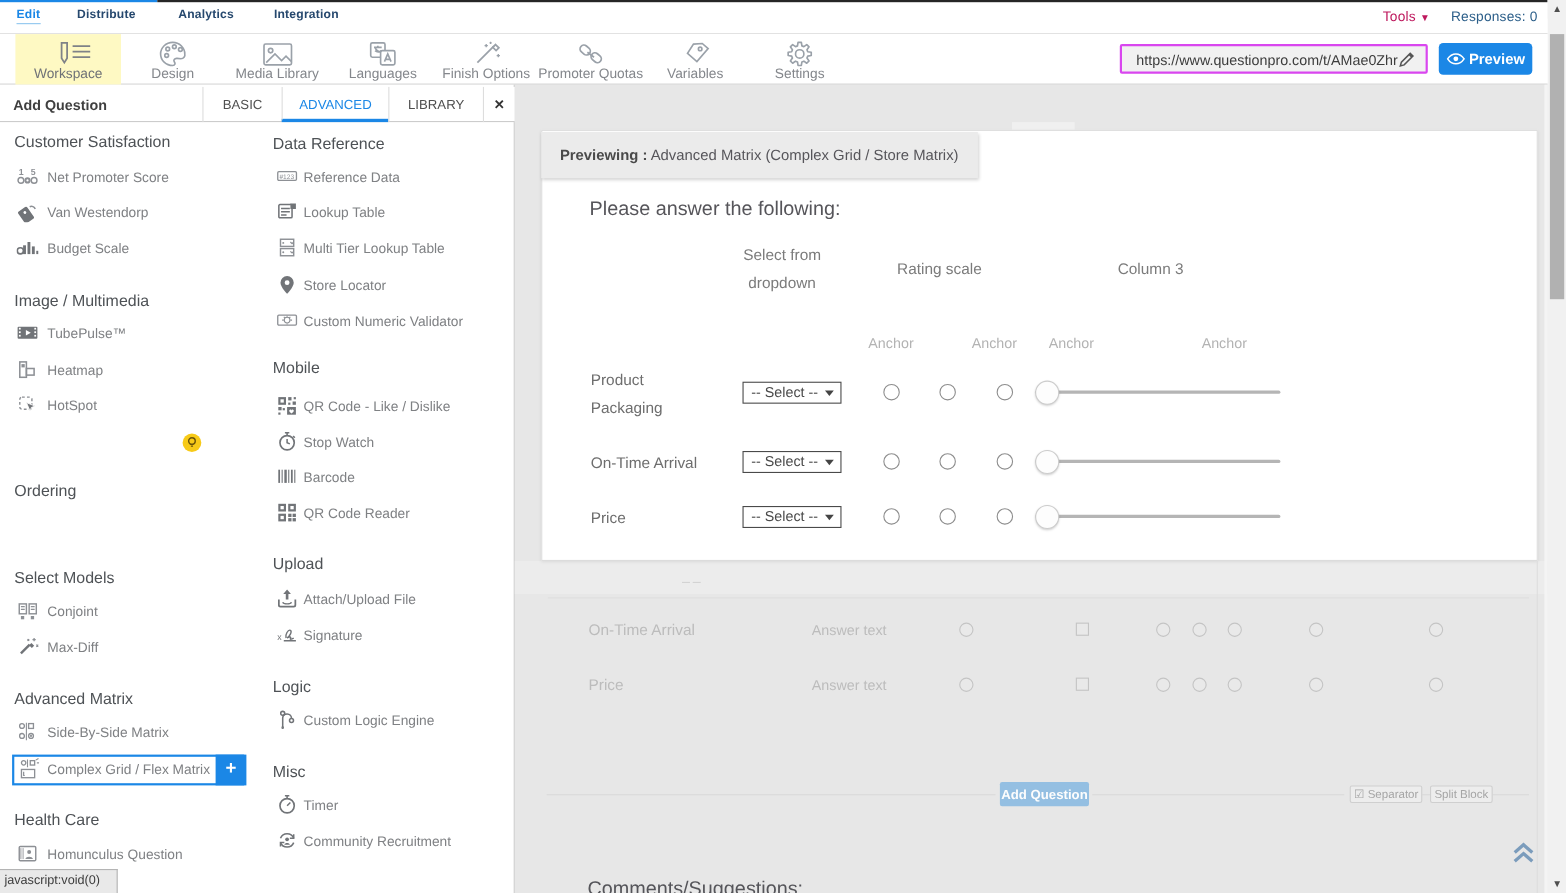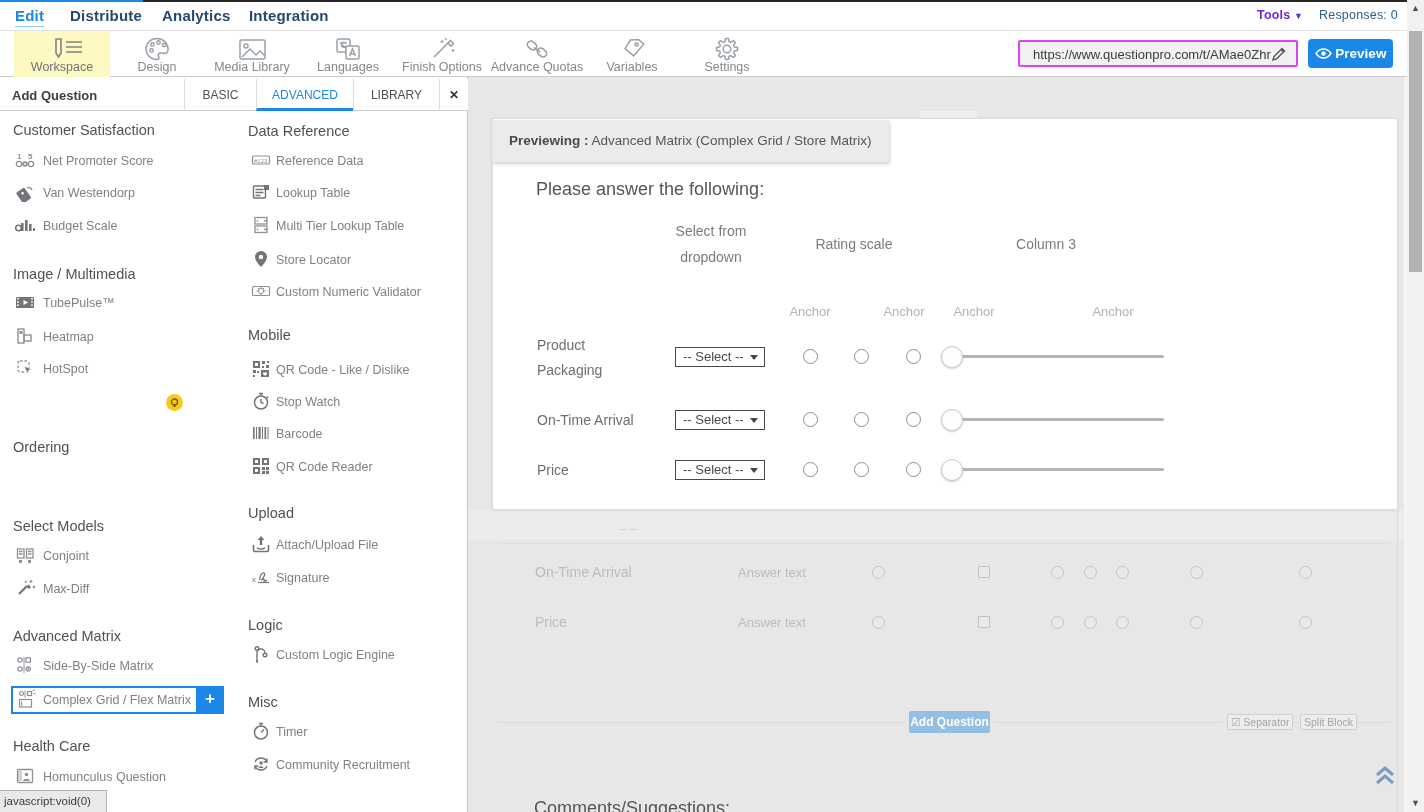--- a/index.html
+++ b/index.html
@@ -5,21 +5,21 @@
 * { margin:0; padding:0; box-sizing:border-box; }
 html,body { width:1424px; height:812px; overflow:hidden; background:#fff;
   font-family:"Liberation Sans", sans-serif; }
 #root { position:relative; width:1424px; height:812px; overflow:hidden; }
 .abs { position:absolute; }
 
 
 #topbar { position:absolute; left:0; top:0; width:1407px; height:31px; background:#fff; border-bottom:1px solid #e2e2e2; }
 #topblue { position:absolute; left:0; top:0; width:143px; height:2px; background:#1b87e6; }
 #topblack { position:absolute; left:143px; top:0; width:1264px; height:2px; background:#262626; }
-.navtab { position:absolute; top:7px; font-size:15px; font-weight:700; color:#26486e; letter-spacing:0.2px; }
+.navtab { position:absolute; top:7px; font-size:11px; font-weight:700; color:#26486e; letter-spacing:0.2px; }
 #nav-edit { color:#1b87e6; border-bottom:1px solid #8ec6ef; padding-bottom:2px; }
 
 
 #toolbar { position:absolute; left:0; top:31px; width:1407px; height:46px; background:#fff; border-bottom:1px solid #ccc; }
 .tool { position:absolute; top:0; height:46px; width:96px; text-align:center; }
 .tool .ticon { position:absolute; top:5px; left:0; width:100%; height:24px; }
 .tool .tlabel { position:absolute; top:29px; width:100%; font-size:12.5px; color:#84878c; }
 #tool-workspace { background:#fef9c3; }
 
 
@@ -71,21 +71,21 @@
 <body>
 <div id="root">
 
   <div id="topbar"></div>
   <div id="topblue"></div>
   <div id="topblack"></div>
   <div class="navtab" id="nav-edit" style="left:15px;">Edit</div>
   <div class="navtab" style="left:70px;">Distribute</div>
   <div class="navtab" style="left:162px;">Analytics</div>
   <div class="navtab" style="left:249px;">Integration</div>
-  <div class="navtab" style="left:1257px; font-weight:700; font-size:12.5px; top:8px; color:#6d28d9;">Tools <span style="font-size:9px;">▼</span></div>
+  <div class="navtab" style="left:1257px; font-weight:400; font-size:12.5px; top:8px; color:#be185d;">Tools <span style="font-size:9px;">▼</span></div>
   <div class="navtab" style="left:1319px; font-weight:400; font-size:12.5px; top:8px; color:#2b5e89;">Responses: 0</div>
 
   <div id="toolbar">
     <div class="tool" id="tool-workspace" style="left:14px;">
         <div class="ticon" id="ic-workspace"><svg width="96" height="26" viewBox="0 0 96 26">
             <g stroke="#7f8287" fill="none" stroke-width="1.6">
               <path d="M42 3 v14 l2.5 4 2.5 -4 v-14 z"></path>
               <path d="M52 6 h16 M52 11 h16 M52 16 h16"></path>
             </g>
           </svg></div>
@@ -137,21 +137,21 @@
         <div class="tlabel">Finish Options</div>
       </div>
     <div class="tool" style="left:489px;">
         <div class="ticon" id="ic-quota"><svg width="96" height="26" viewBox="0 0 96 26">
             <g stroke="#9aa1a9" fill="none" stroke-width="1.6">
               <rect x="38" y="6" width="10" height="7" rx="3.5" transform="rotate(40 43 9.5)"></rect>
               <rect x="48" y="13" width="10" height="7" rx="3.5" transform="rotate(40 53 16.5)"></rect>
               <path d="M45 11.5 l6 4.5"></path>
             </g>
           </svg></div>
-        <div class="tlabel">Advance Quotas</div>
+        <div class="tlabel">Promoter Quotas</div>
       </div>
     <div class="tool" style="left:584px;">
         <div class="ticon" id="ic-vars"><svg width="96" height="26" viewBox="0 0 96 26">
             <g stroke="#9aa1a9" fill="none" stroke-width="1.5">
               <path d="M47 4 h8 l5 5 -11 11 -8 -8 z" transform="rotate(-4 48 12)"></path>
               <circle cx="52.5" cy="8.5" r="1.6"></circle>
             </g>
           </svg></div>
         <div class="tlabel">Variables</div>
       </div>

